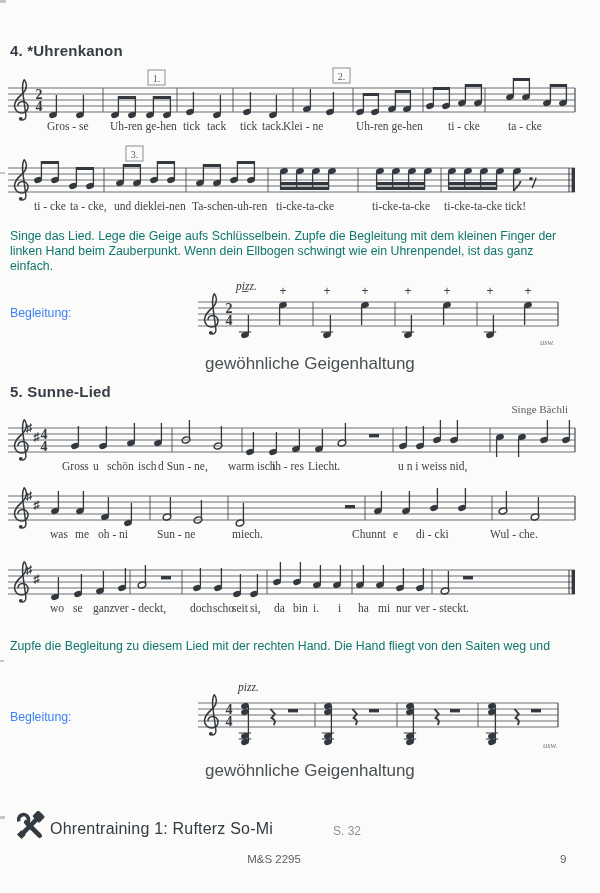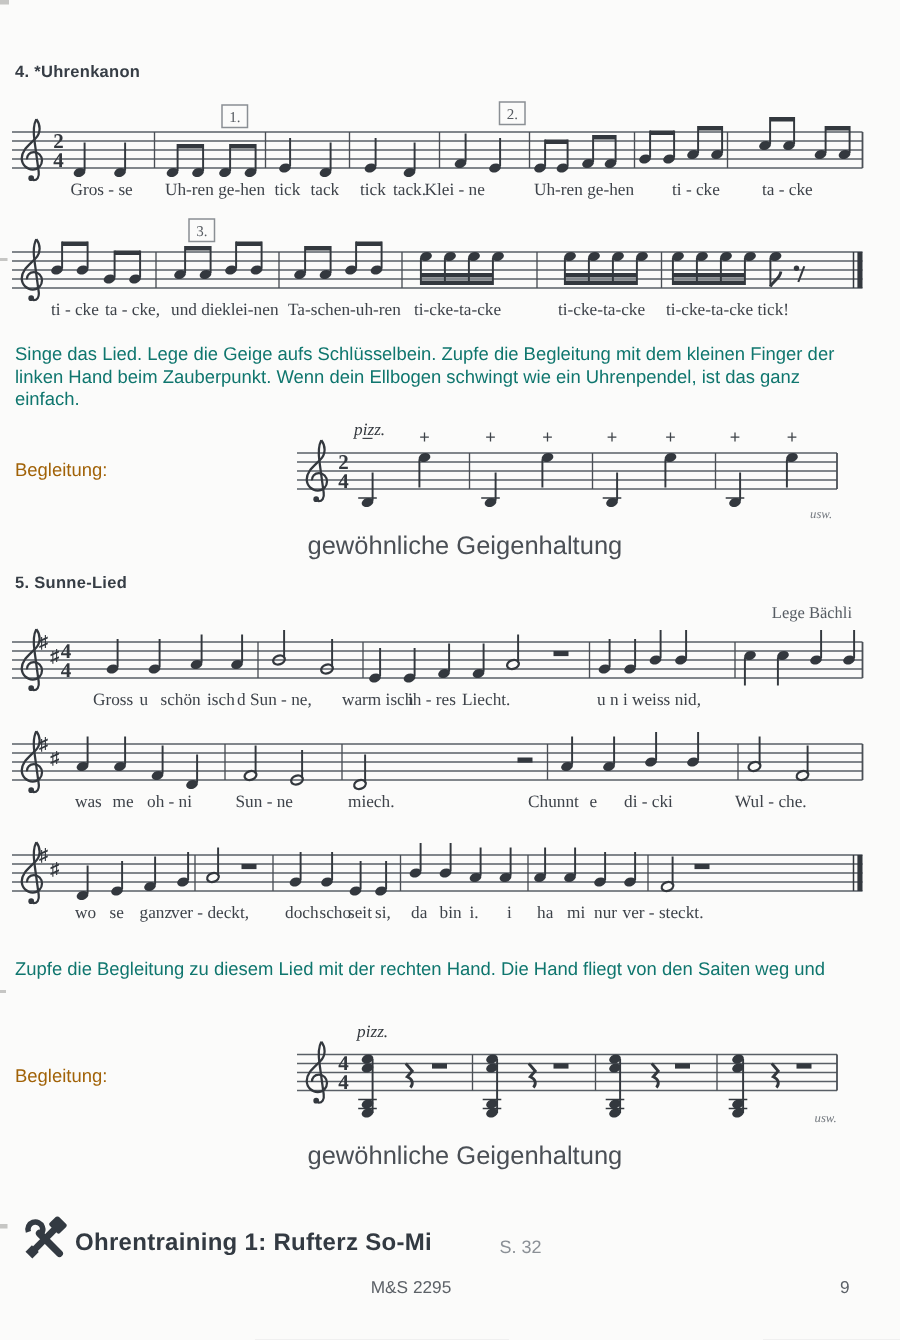--- a/index.html
+++ b/index.html
@@ -1,24 +1,24 @@
 <!DOCTYPE html>
 <html><head>
 <meta charset="utf-8">
 <style>
   html,body{margin:0;padding:0;background:#e8e8e8;}
   #page{position:relative;width:600px;height:893px;background:#fbfbfa;overflow:hidden;
         font-family:"Liberation Sans",sans-serif;}
   .abs{position:absolute;}
-  .h1{font-size:11px;font-weight:bold;color:#363d45;letter-spacing:.2px;}
+  .h1{font-size:15px;font-weight:bold;color:#363d45;letter-spacing:.2px;}
   .body-text{font-size:12.3px;color:#0f766e;line-height:15.2px;width:586px;}
-  .label{font-size:12.3px;color:#a16207;}
+  .label{font-size:12.3px;color:#3b82f6;}
   .gg{font-size:17px;color:#4a4f55;}
   .credit{font-family:"Liberation Serif",serif;font-size:11px;color:#565c63;}
-  .ohr-title{font-size:16px;font-weight:bold;color:#333a42;letter-spacing:.2px;}
+  .ohr-title{font-size:16px;font-weight:normal;color:#333a42;letter-spacing:.2px;}
   .ohr-ref{font-size:12px;color:#8b9096;}
   .footer{font-size:11.5px;color:#5c6167;}
   .smudge{position:absolute;background:#9a9a98;opacity:.55;}
   svg text{user-select:none;}
 </style>
 </head>
 <body>
 
 <div id="page">
 
@@ -496,21 +496,21 @@
   <div class="abs body-text" style="left:10px;top:229px;">
     <div>Singe das Lied. Lege die Geige aufs Schlüsselbein. Zupfe die Begleitung mit dem kleinen Finger der</div>
     <div>linken Hand beim Zauberpunkt. Wenn dein Ellbogen schwingt wie ein Uhrenpendel, ist das ganz</div>
     <div>einfach.</div>
   </div>
 
   <div class="abs label" style="left:10px;top:306px;">Begleitung:</div>
   <div class="abs gg" style="left:205px;top:354px;">gewöhnliche Geigenhaltung</div>
 
   <div class="abs h1" style="left:10px;top:383px;">5. Sunne-Lied</div>
-  <div class="abs credit" style="right:32px;top:403px;">Lege Bächli</div>
+  <div class="abs credit" style="right:32px;top:403px;">Singe Bächli</div>
 
   <div class="abs body-text" style="left:10px;top:639px;">
     <div>Zupfe die Begleitung zu diesem Lied mit der rechten Hand. Die Hand fliegt von den Saiten weg und</div>
   </div>
 
   <div class="abs label" style="left:10px;top:710px;">Begleitung:</div>
   <div class="abs gg" style="left:205px;top:761px;">gewöhnliche Geigenhaltung</div>
 
   <svg class="abs" style="left:15px;top:811px;" width="30" height="30" viewBox="0 0 28 28">
     <g stroke="#333a42" fill="#333a42">

